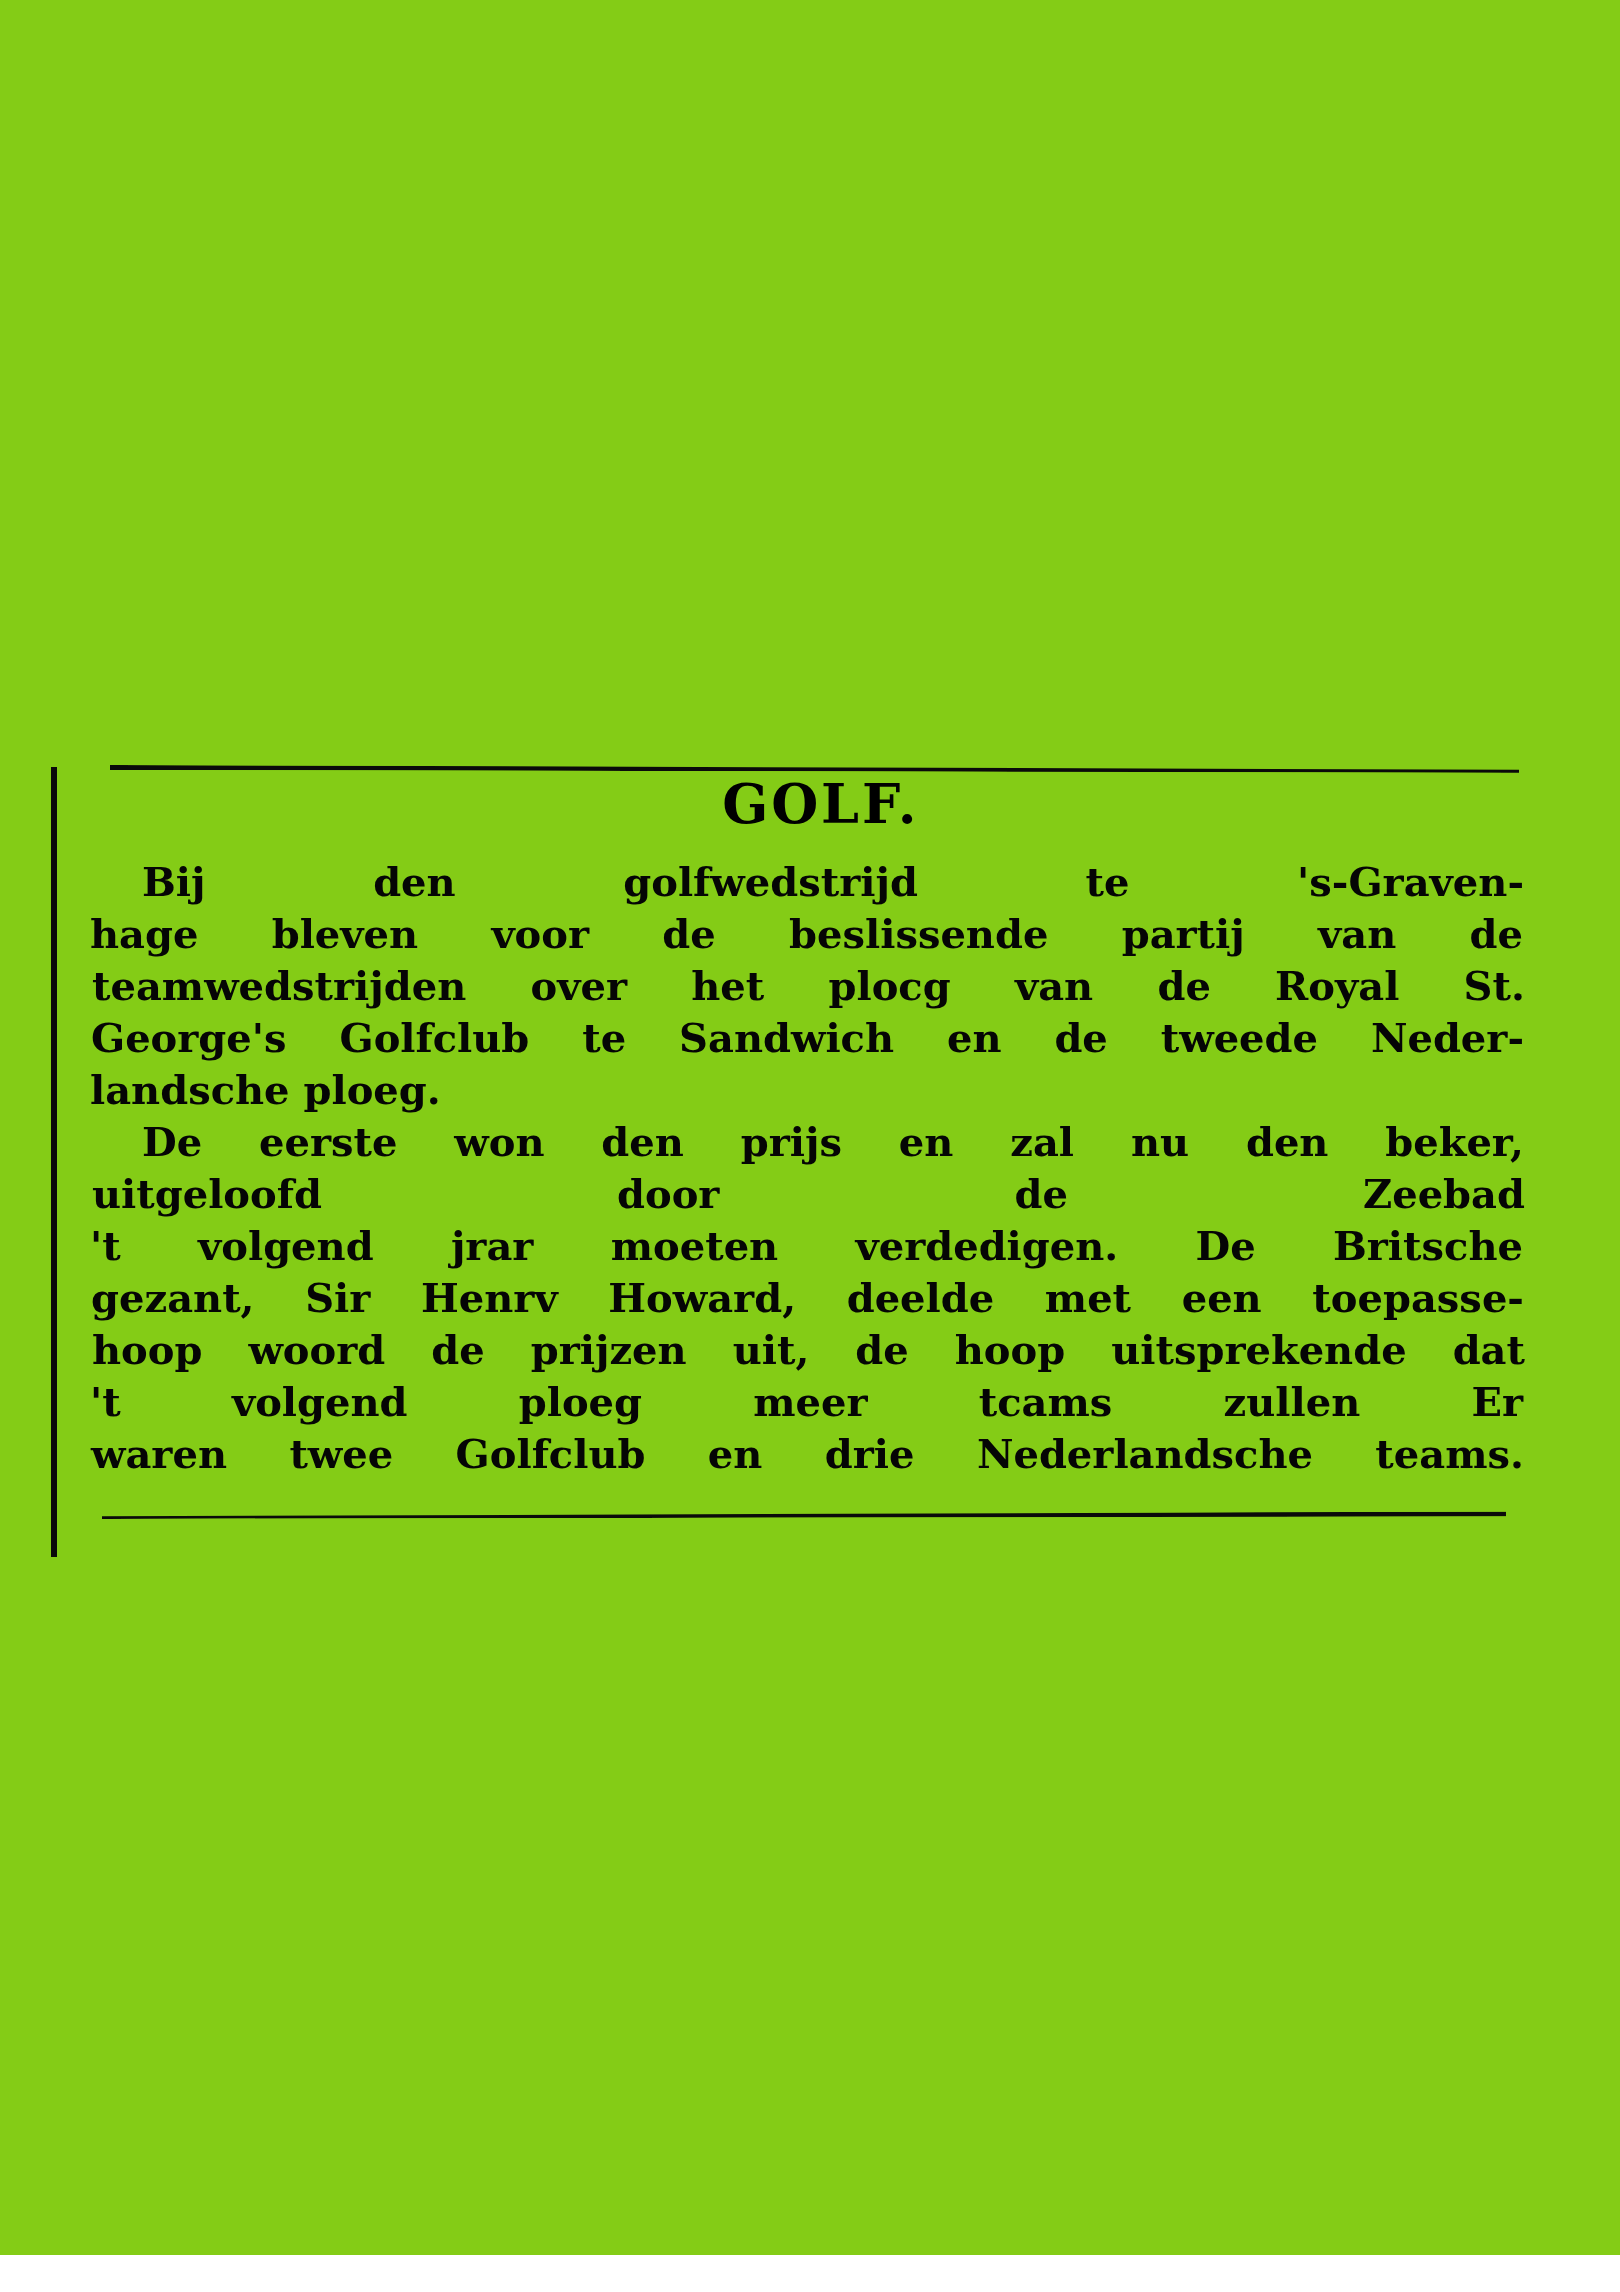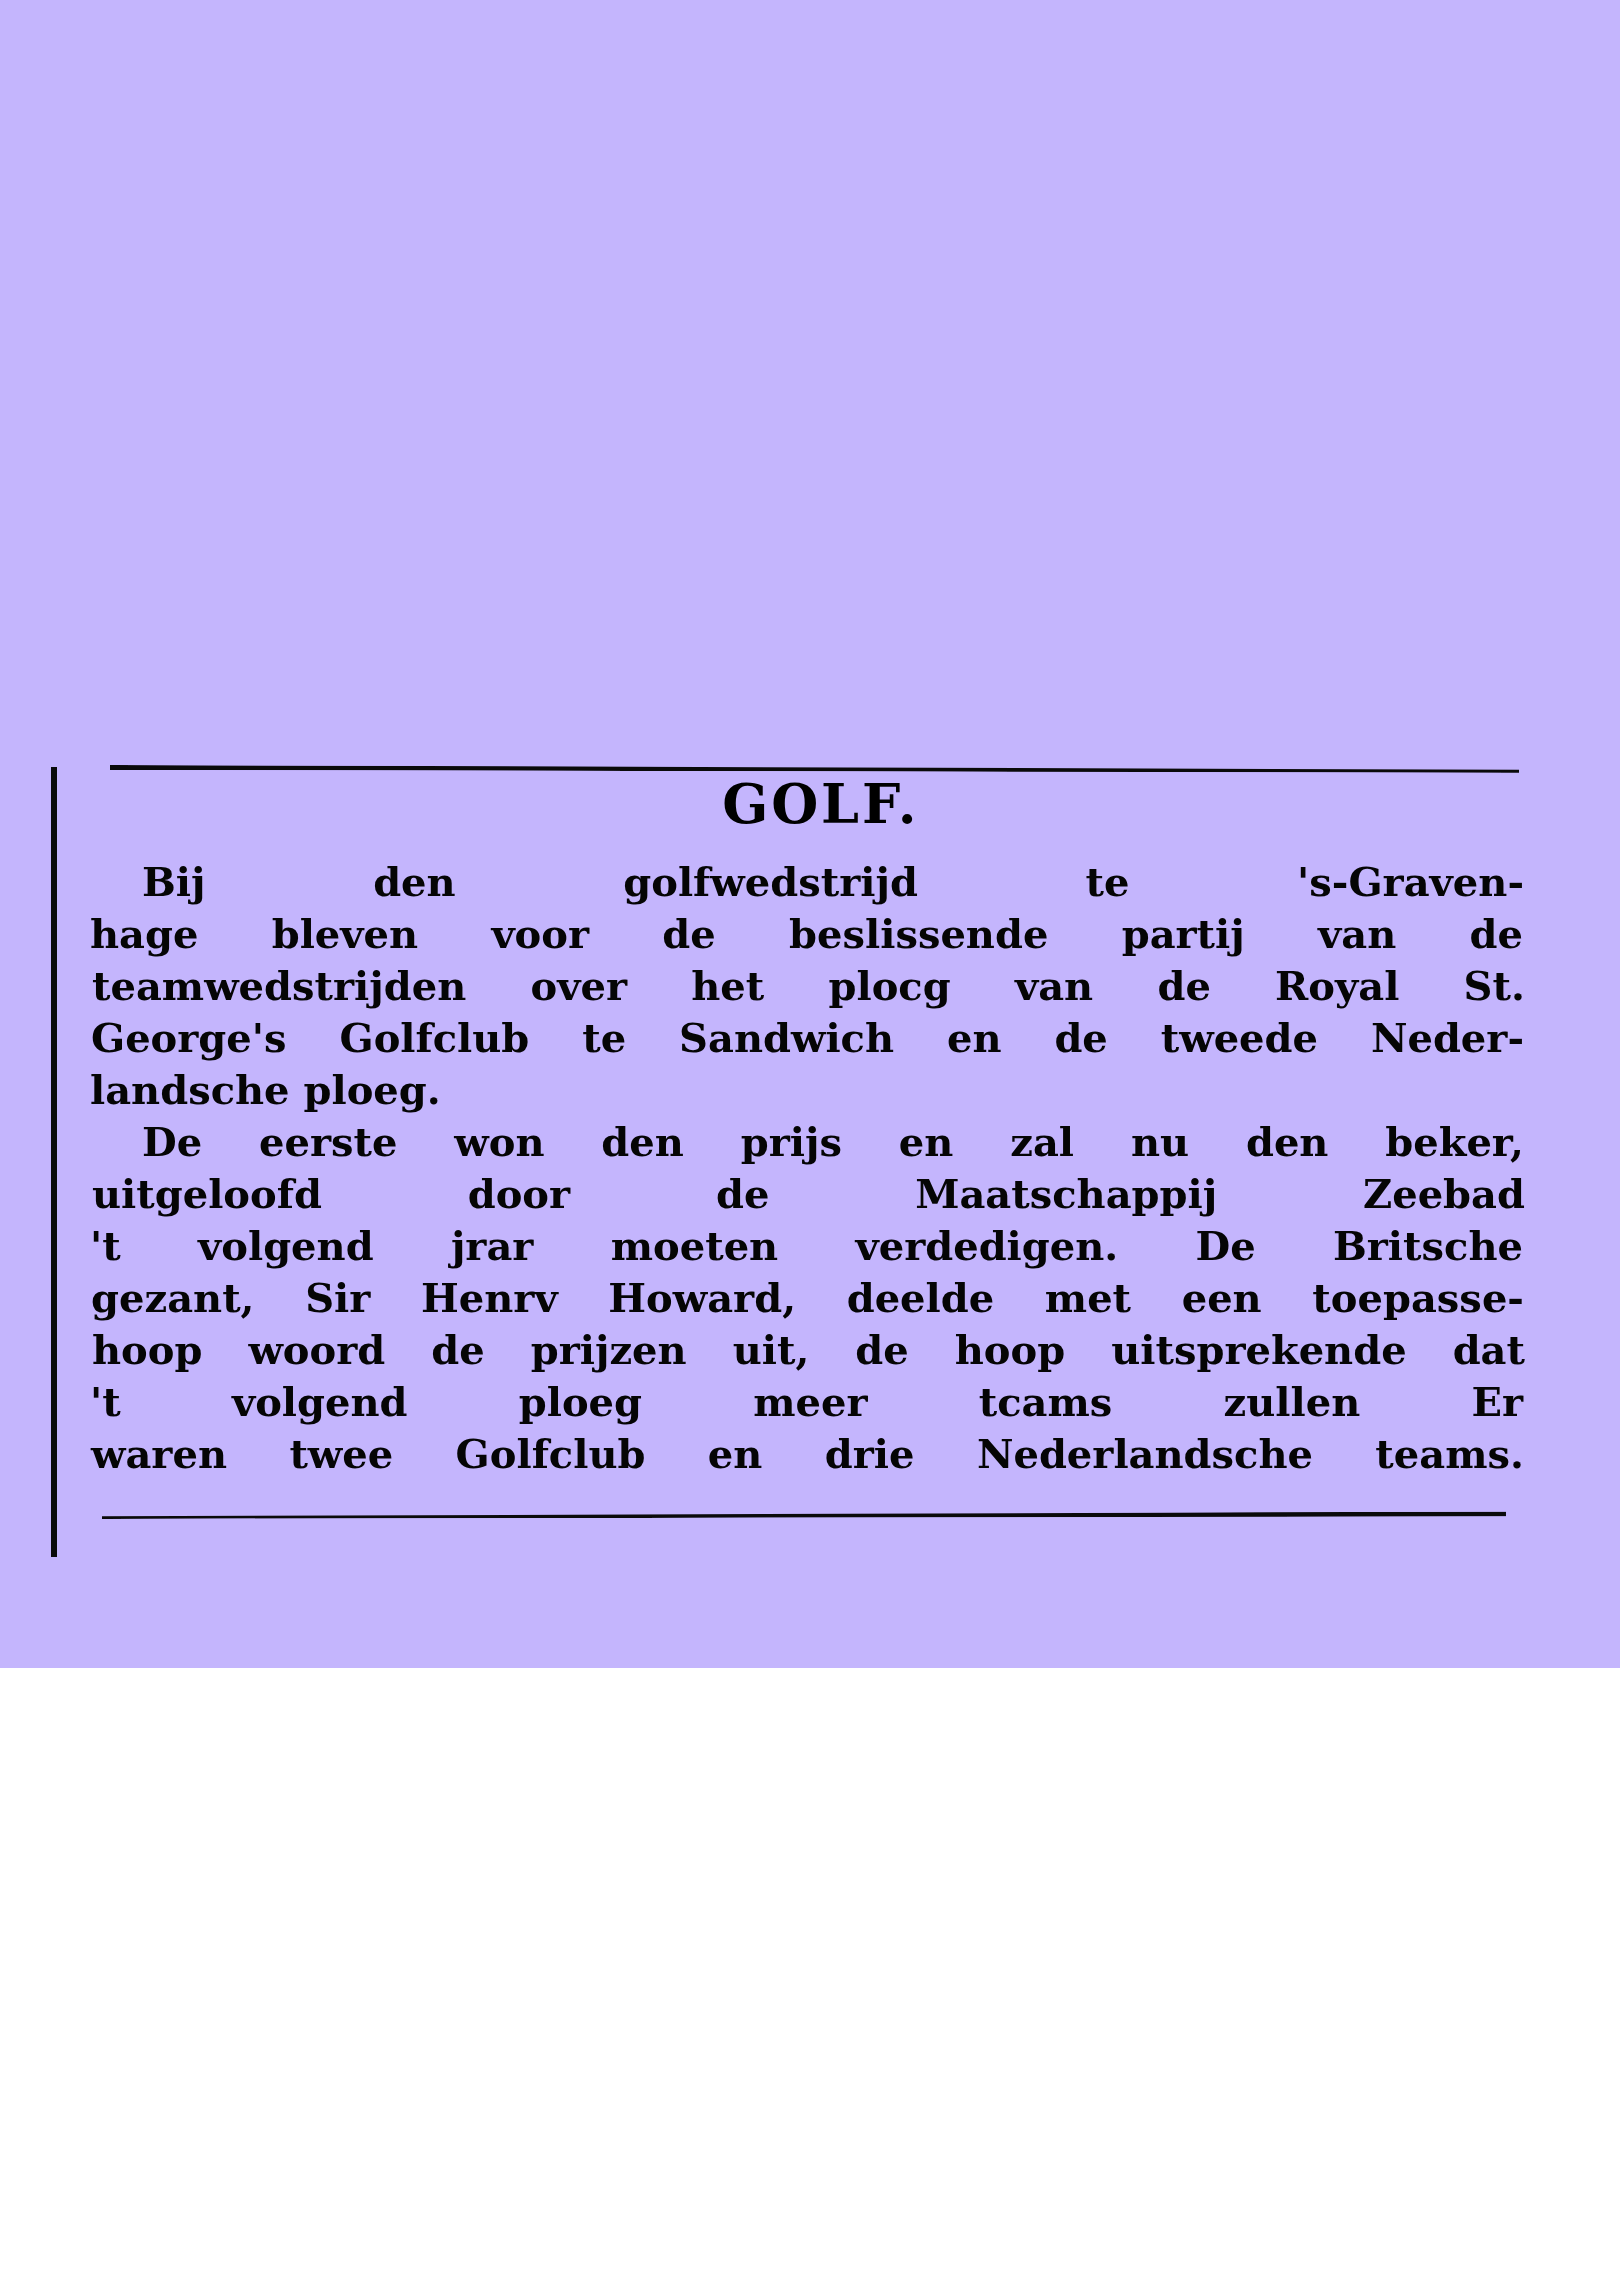--- a/index.html
+++ b/index.html
@@ -5,22 +5,22 @@
 <style>
   html, body {
     margin: 0;
     padding: 0;
     background: #ffffff;
   }
 
   #page {
     position: relative;
     width: 1620px;
-    height: 1668px;
-    background: #c4b5fd;
+    height: 2255px;
+    background: #84cc16;
     overflow: hidden;
     font-family: "Liberation Serif", "DejaVu Serif", serif;
     -webkit-font-smoothing: none;
   }
 
   
 
   #clipping {
     position: absolute;
     left: 0;
@@ -203,21 +203,20 @@
             <span class="lw">nu</span>
             <span class="lw">den</span>
             <span class="lw">beker,</span>
           </span>
       </div>
       <div class="text-line j3">
         <span class="just">
             <span class="lw">uitgeloofd</span>
             <span class="lw">door</span>
             <span class="lw">de</span>
-            <span class="lw">Maatschappij</span>
             <span class="lw">Zeebad</span>
           </span>
       </div>
       <div class="text-line j2">
         <span class="just">
             <span class="lw">'t</span>
             <span class="lw">volgend</span>
             <span class="lw">jrar</span>
             <span class="lw">moeten</span>
             <span class="lw">verdedigen.</span>

